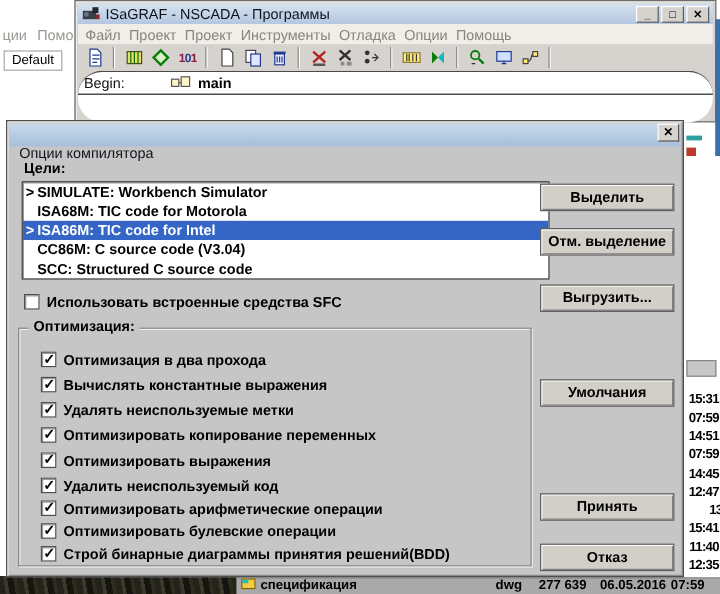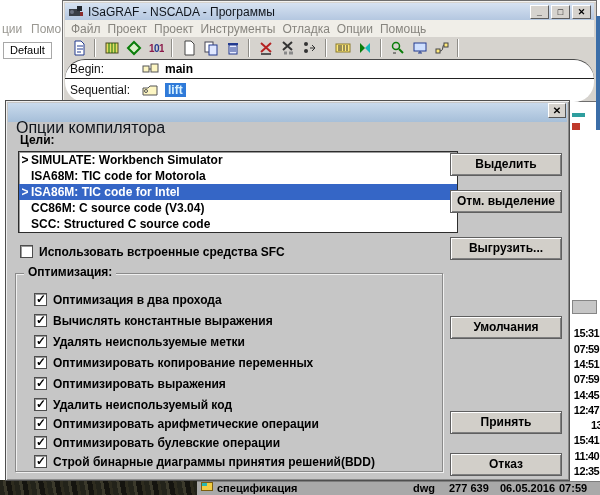--- a/index.html
+++ b/index.html
@@ -59,21 +59,21 @@
   .prog-label { font-size:12px; color:#111; margin-left:5px; width:72px; }
   .prog-ico { width:17px; height:12px; margin-right:6px; flex:none; }
   .prog-name { font-size:12px; font-weight:bold; color:#000; }
   .prog-name.sel { background:#2f7ad9; color:#d9f2ff; padding:0 3px; }
 
   
   .dialog { position:absolute; left:5px; top:100px; width:565px; height:381px; background:#c6c6c6;
             border:1px solid #4f4f4f; box-shadow:inset 1px 1px 0 #efefef, inset -1px -1px 0 #8a8a8a; }
   .dlg-title { position:absolute; left:2px; top:2px; right:2px; height:19px;
                background:linear-gradient(#c9daec,#a6bfd9); display:flex; align-items:center; }
-  .dlg-title .d-text { font-size:16px; color:#10151c; margin-left:8px;margin-top:31px; }
+  .dlg-title .d-text { font-size:12px; color:#10151c; margin-left:8px;margin-top:31px; }
   .dlg-close { position:absolute; right:3px; top:2px; width:18px; height:15px; background:#d6d3ce;
                border:1px solid; border-color:#fff #555 #555 #fff; text-align:center; line-height:13px;
                font-size:10px; font-weight:bold; color:#000; cursor:default; }
   .dlg-label { position:absolute; font-weight:bold; font-size:12px; color:#000; white-space:nowrap; }
   .listbox { position:absolute; left:12px; top:50px; width:440px; height:82px; background:#fff;
              border:1px solid #2c2c2c; box-shadow:inset 1px 1px 0 #9a9a9a; overflow:hidden; }
   .lb-row { height:16px; line-height:16px; font-size:12px; font-weight:bold; color:#000;
             display:flex; white-space:nowrap; }
   .lb-row .mk { width:12px; text-align:center; flex:none; }
   .lb-row.selected { background:#3566c6; color:#fff; }
@@ -260,28 +260,20 @@
     <div class="workarea">
       <div class="prog-row r1">
         <span class="prog-label">Begin:</span>
         <svg class="prog-ico" viewBox="0 0 17 12">
           <rect x="1" y="3" width="6" height="6" fill="#fdf6c3" stroke="#555"></rect>
           <rect x="9" y="1" width="7" height="8" fill="#fdf6c3" stroke="#555"></rect>
           <path d="M7 6h2" stroke="#555"></path>
         </svg>
         <span class="prog-name">main</span>
       </div>
-      <div class="prog-row r2">
-        <span class="prog-label">Sequential:</span>
-        <svg class="prog-ico" viewBox="0 0 17 12">
-          <path d="M1 4h5l2-2h7v9H1z" fill="#fdf6c3" stroke="#555"></path>
-          <circle cx="4" cy="7" r="1.5" fill="none" stroke="#555"></circle>
-        </svg>
-        <span class="prog-name sel">lift</span>
-      </div>
     </div>
   </div>
 
   <div class="blue-strip"></div>
 
   <div class="dialog">
     <div class="dlg-title">
       <span class="d-text">Опции компилятора</span>
     </div>
     <div class="dlg-close">✕</div>

